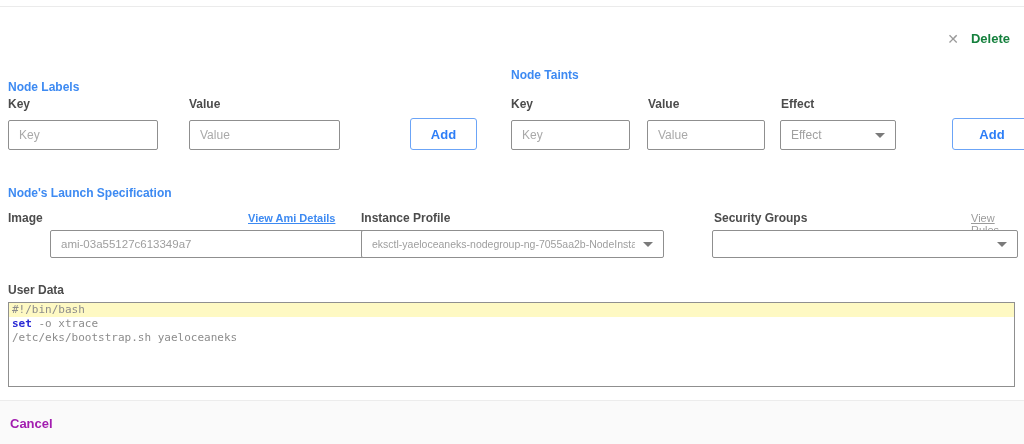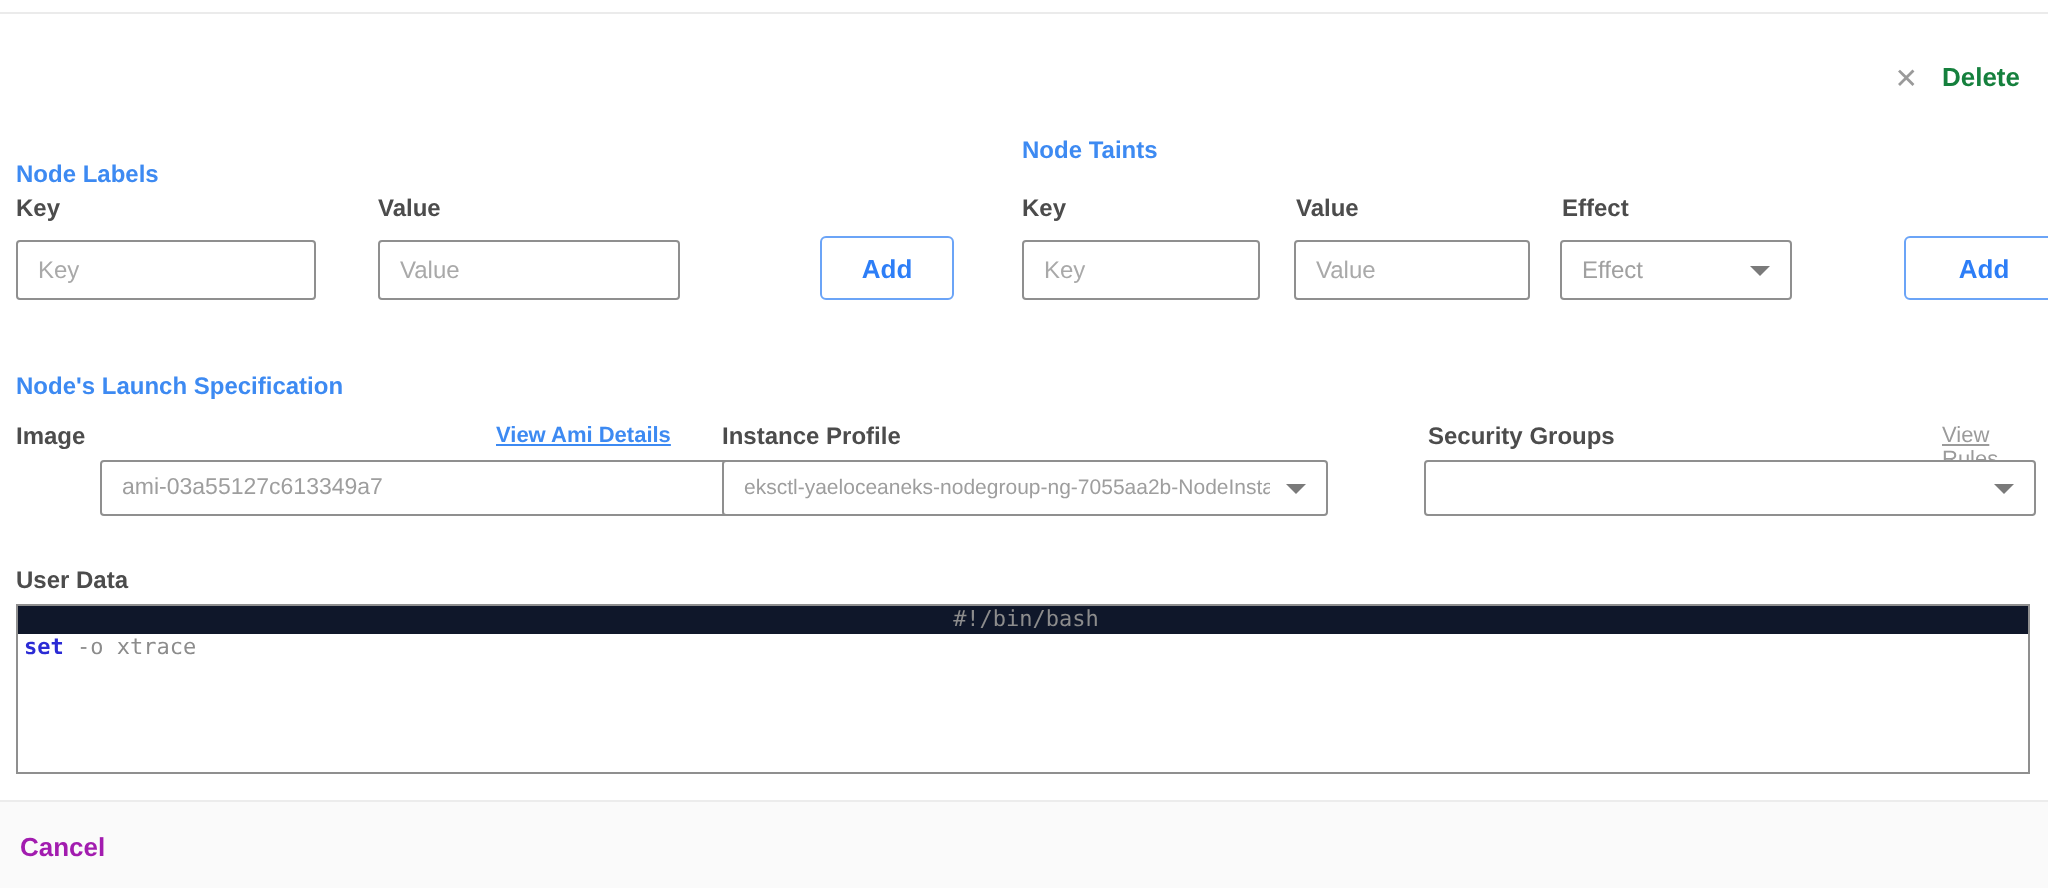--- a/index.html
+++ b/index.html
@@ -35,21 +35,21 @@
   .chev { width:0; height:0; border-left:5px solid transparent; border-right:5px solid transparent;
     border-top:5px solid #7a7a7a; margin-left:8px; flex:0 0 auto; }
 
   .link-blue { position:absolute; font-size:11px; font-weight:600; color:#3d8af2; text-decoration:underline; cursor:pointer; }
   .link-gray { position:absolute; font-size:11px; color:#9b9b9b; text-decoration:underline; cursor:pointer; }
 
   .editor { position:absolute; left:8px; top:302px; width:1007px; height:85px; border:1px solid #8f8f8f;
     background:#fff; font-family:"DejaVu Sans Mono","Liberation Mono",monospace; font-size:11px;
     color:#8c8c8c; overflow:hidden; cursor:text; }
   .editor .line { white-space:pre; line-height:14px; padding-left:3px; }
-  .editor .line.active { background:#0f172a;text-align:center; }
+  .editor .line.active { background:#fef9c3; }
   .editor .kw { color:#2b2bd5; font-weight:bold; }
 
   .footer { position:absolute; left:0; top:400px; width:1024px; height:44px; background:#fafafa; border-top:1px solid #ececec; }
   .cancel { position:absolute; left:10px; top:416px; font-size:13px; font-weight:600; color:#a21caf; cursor:pointer; }
   .update-btn { position:absolute; left:948px; top:412px; width:67px; height:28px; background:#2879f0; border:none;
     border-radius:3px; color:#ffffff; font-size:12px; font-family:"Liberation Sans",sans-serif; cursor:pointer; }
 </style>
 </head>
 <body>
 
@@ -97,17 +97,18 @@
   <a class="link-gray" style="top:212px; left:971px;">View Rules</a>
   <div class="dropdown" style="left:712px; top:230px; width:306px; height:28px;">
     <span class="dd-text"></span>
     <span class="chev"></span>
   </div>
 
   <div class="fld-label" style="left:8px; top:283px;">User Data</div>
   <div class="editor">
     <div class="line active">#!/bin/bash</div>
     <div class="line"><span class="kw">set</span><span> -o xtrace</span></div>
+    <div class="line">/etc/eks/bootstrap.sh yaeloceaneks</div>
   </div>
 
   <div class="footer"></div>
   <div class="cancel">Cancel</div>
 </div>
 
 </body></html>

